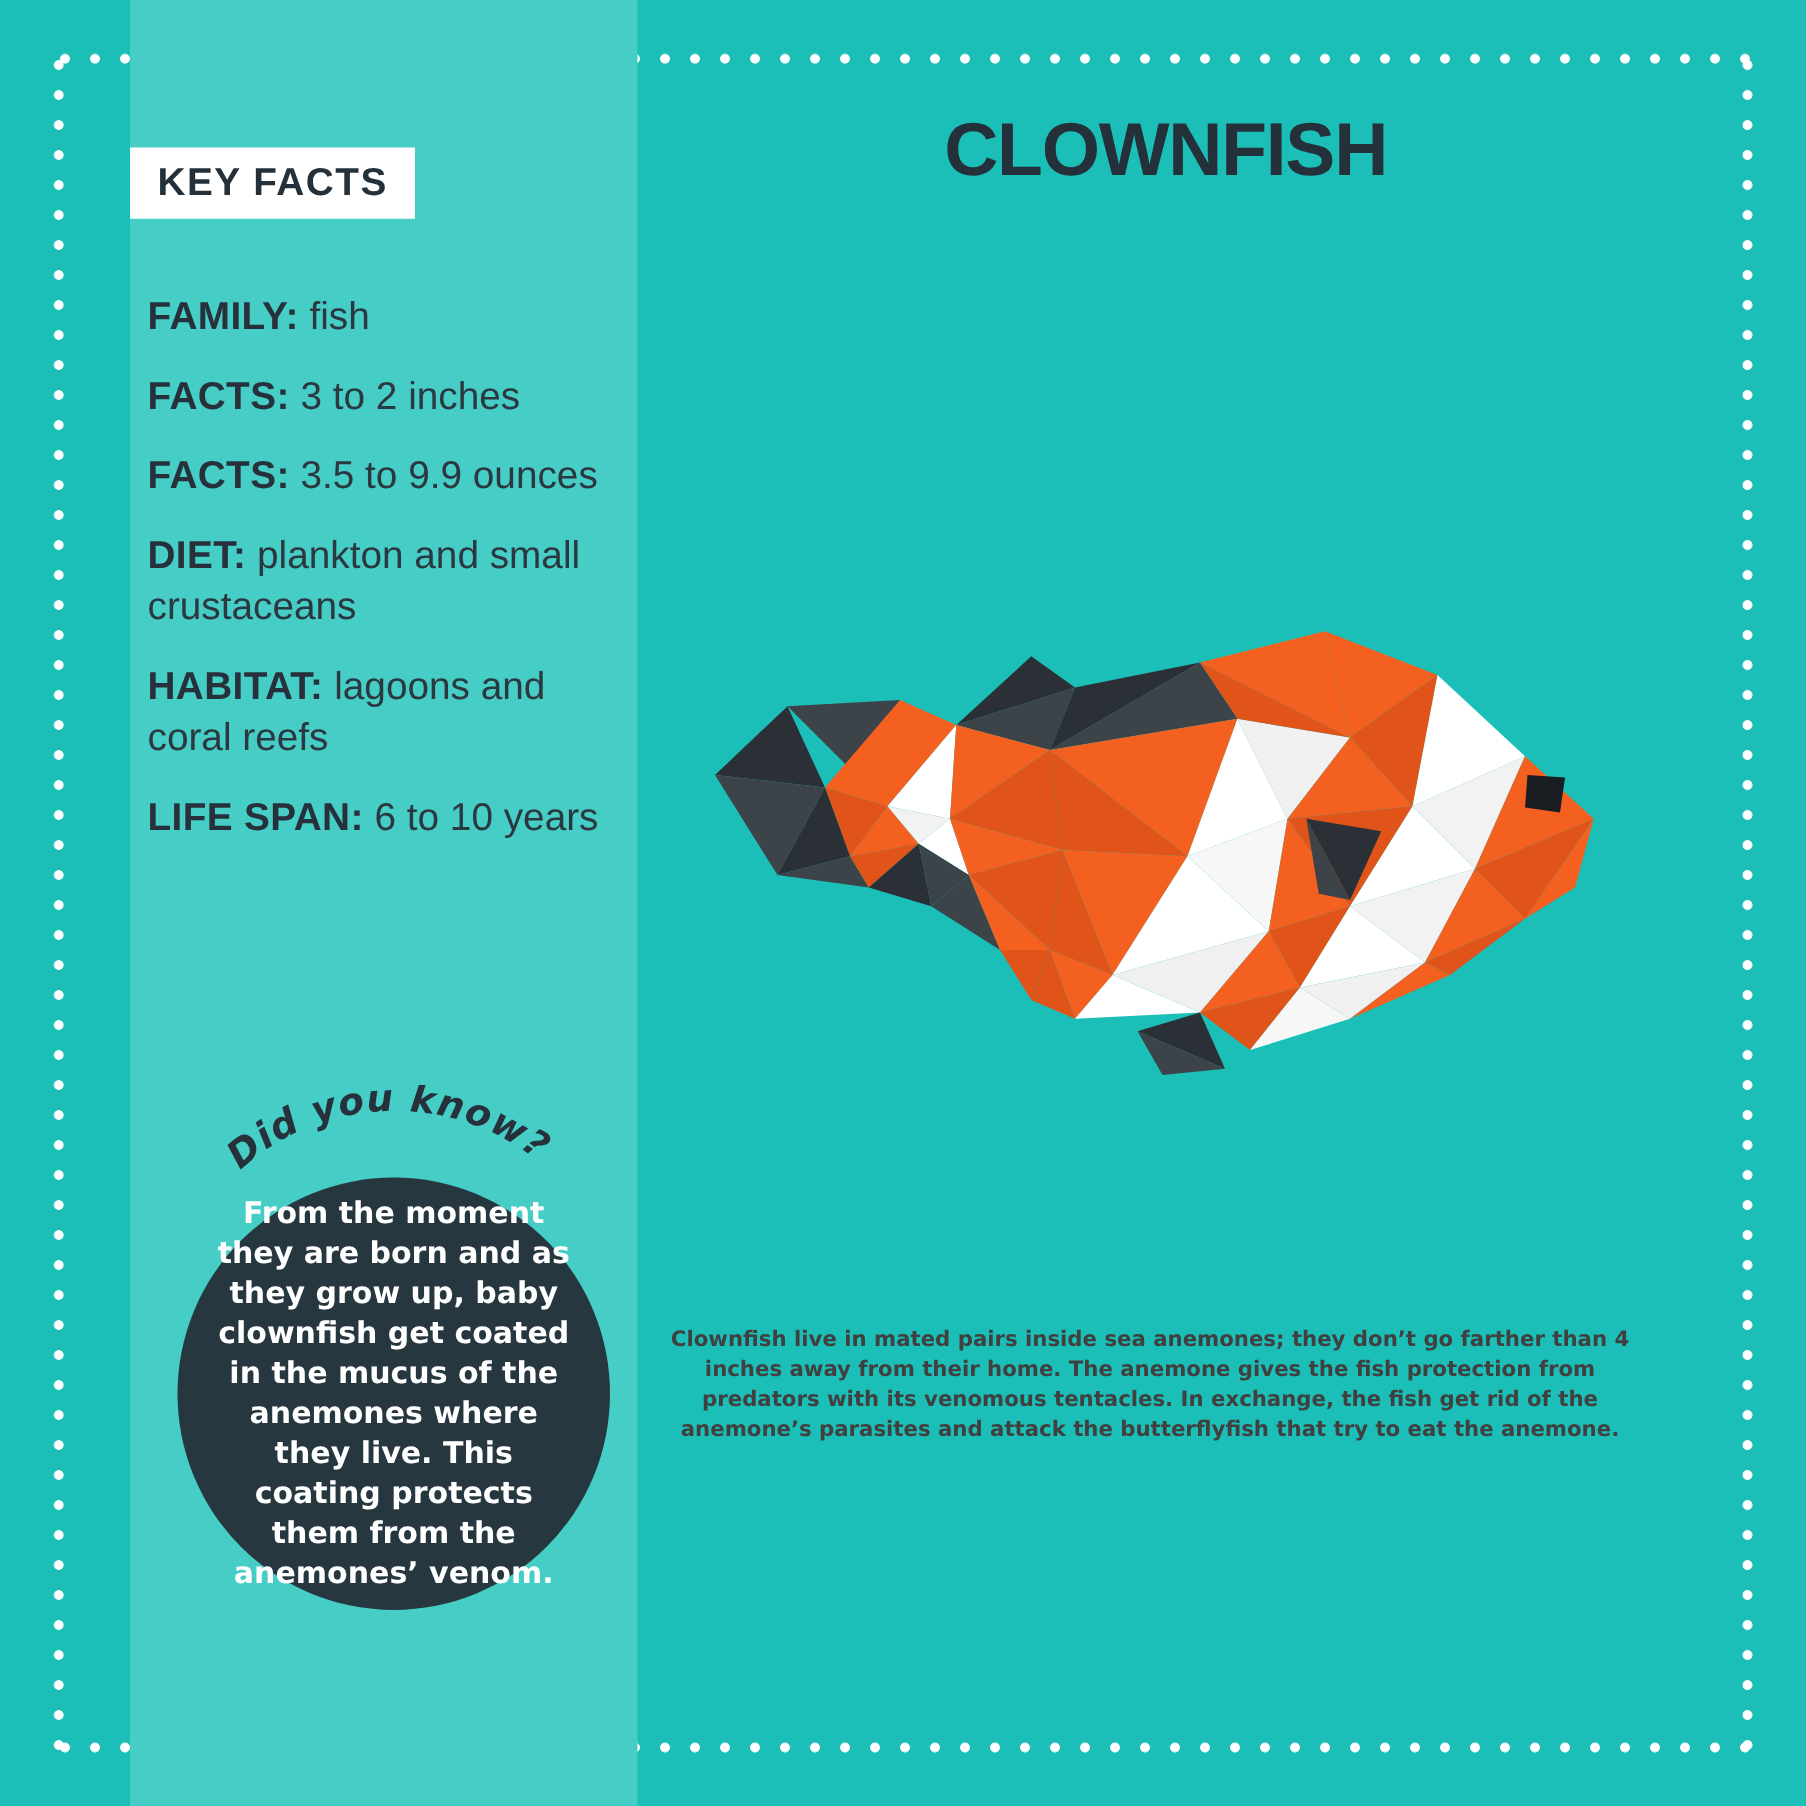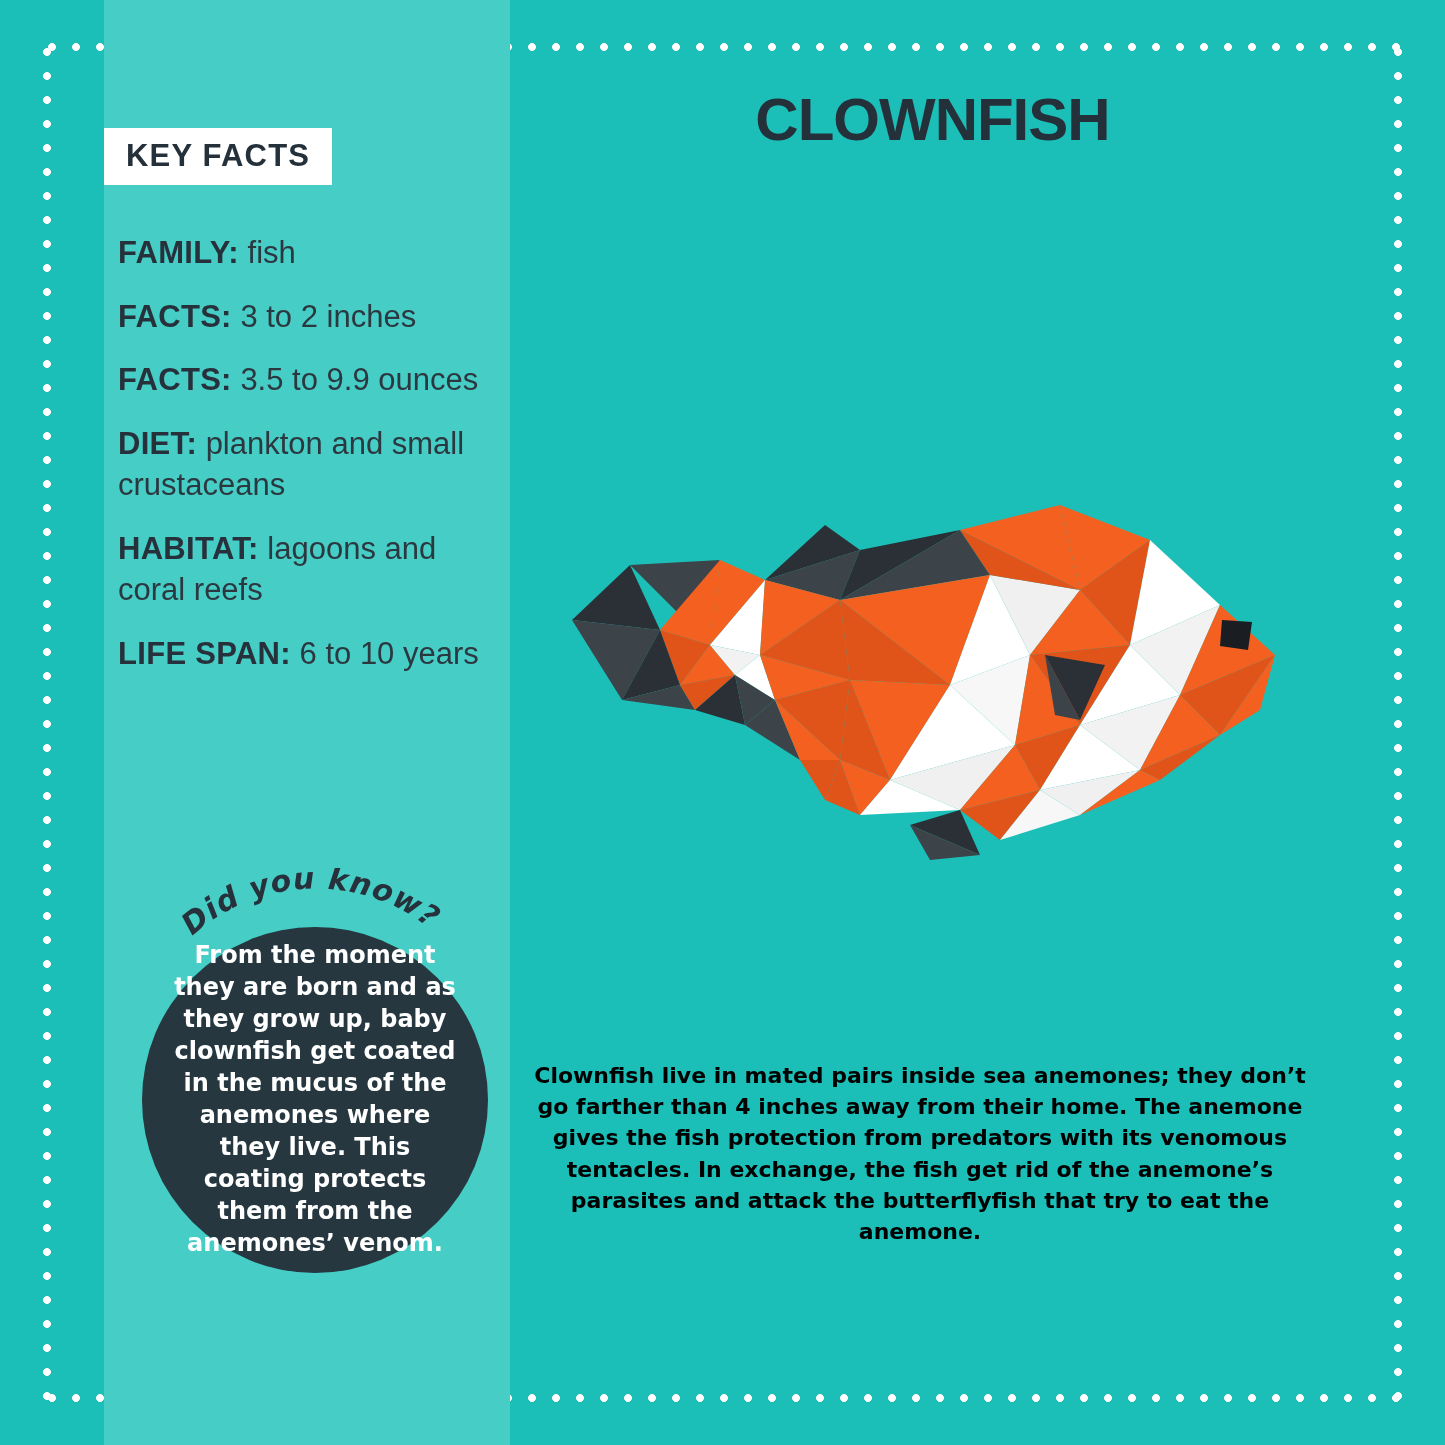--- a/index.html
+++ b/index.html
@@ -52,21 +52,21 @@
     left: 104px;
     top: 0;
     width: 406px;
     height: 1445px;
     background: #46cdc6;
   }
 
   .keyfacts-badge {
     position: absolute;
     left: 104px;
-    top: 128px;
+    top: 118px;
     background: #ffffff;
     padding: 10px 22px 11px 22px;
     font-family: "Liberation Sans", sans-serif;
     font-weight: bold;
     font-size: 31px;
     letter-spacing: 1.2px;
     color: #24303a;
   }
 
   .facts {
@@ -110,21 +110,21 @@
     font-family: "DejaVu Sans", sans-serif;
     font-style: italic;
     font-weight: bold;
     font-size: 30px;
     fill: #27313b;
     letter-spacing: 1px;
   }
   .dyk-circle {
     position: absolute;
     left: 12px;
-    top: 59px;
+    top: 74px;
     width: 346px;
     height: 346px;
     border-radius: 50%;
     background: #263740;
     display: flex;
     align-items: center;
     justify-content: center;
     box-sizing: border-box;
     padding: 24px 30px;
   }
@@ -160,23 +160,23 @@
   }
 
   .body-text {
     position: absolute;
     left: 530px;
     width: 780px;
     top: 1060px;
     text-align: center;
     font-family: "DejaVu Sans", sans-serif;
     font-weight: bold;
-    font-size: 22px;
+    font-size: 17px;
     line-height: 1.42;
-    color: #000000;
+    color: #404040;
   }
 </style>
 </head>
 <body>
 
 <div class="page">
 
   <div class="dots-h dots-top"></div>
   <div class="dots-h dots-bottom"></div>
   <div class="dots-v dots-left"></div>

